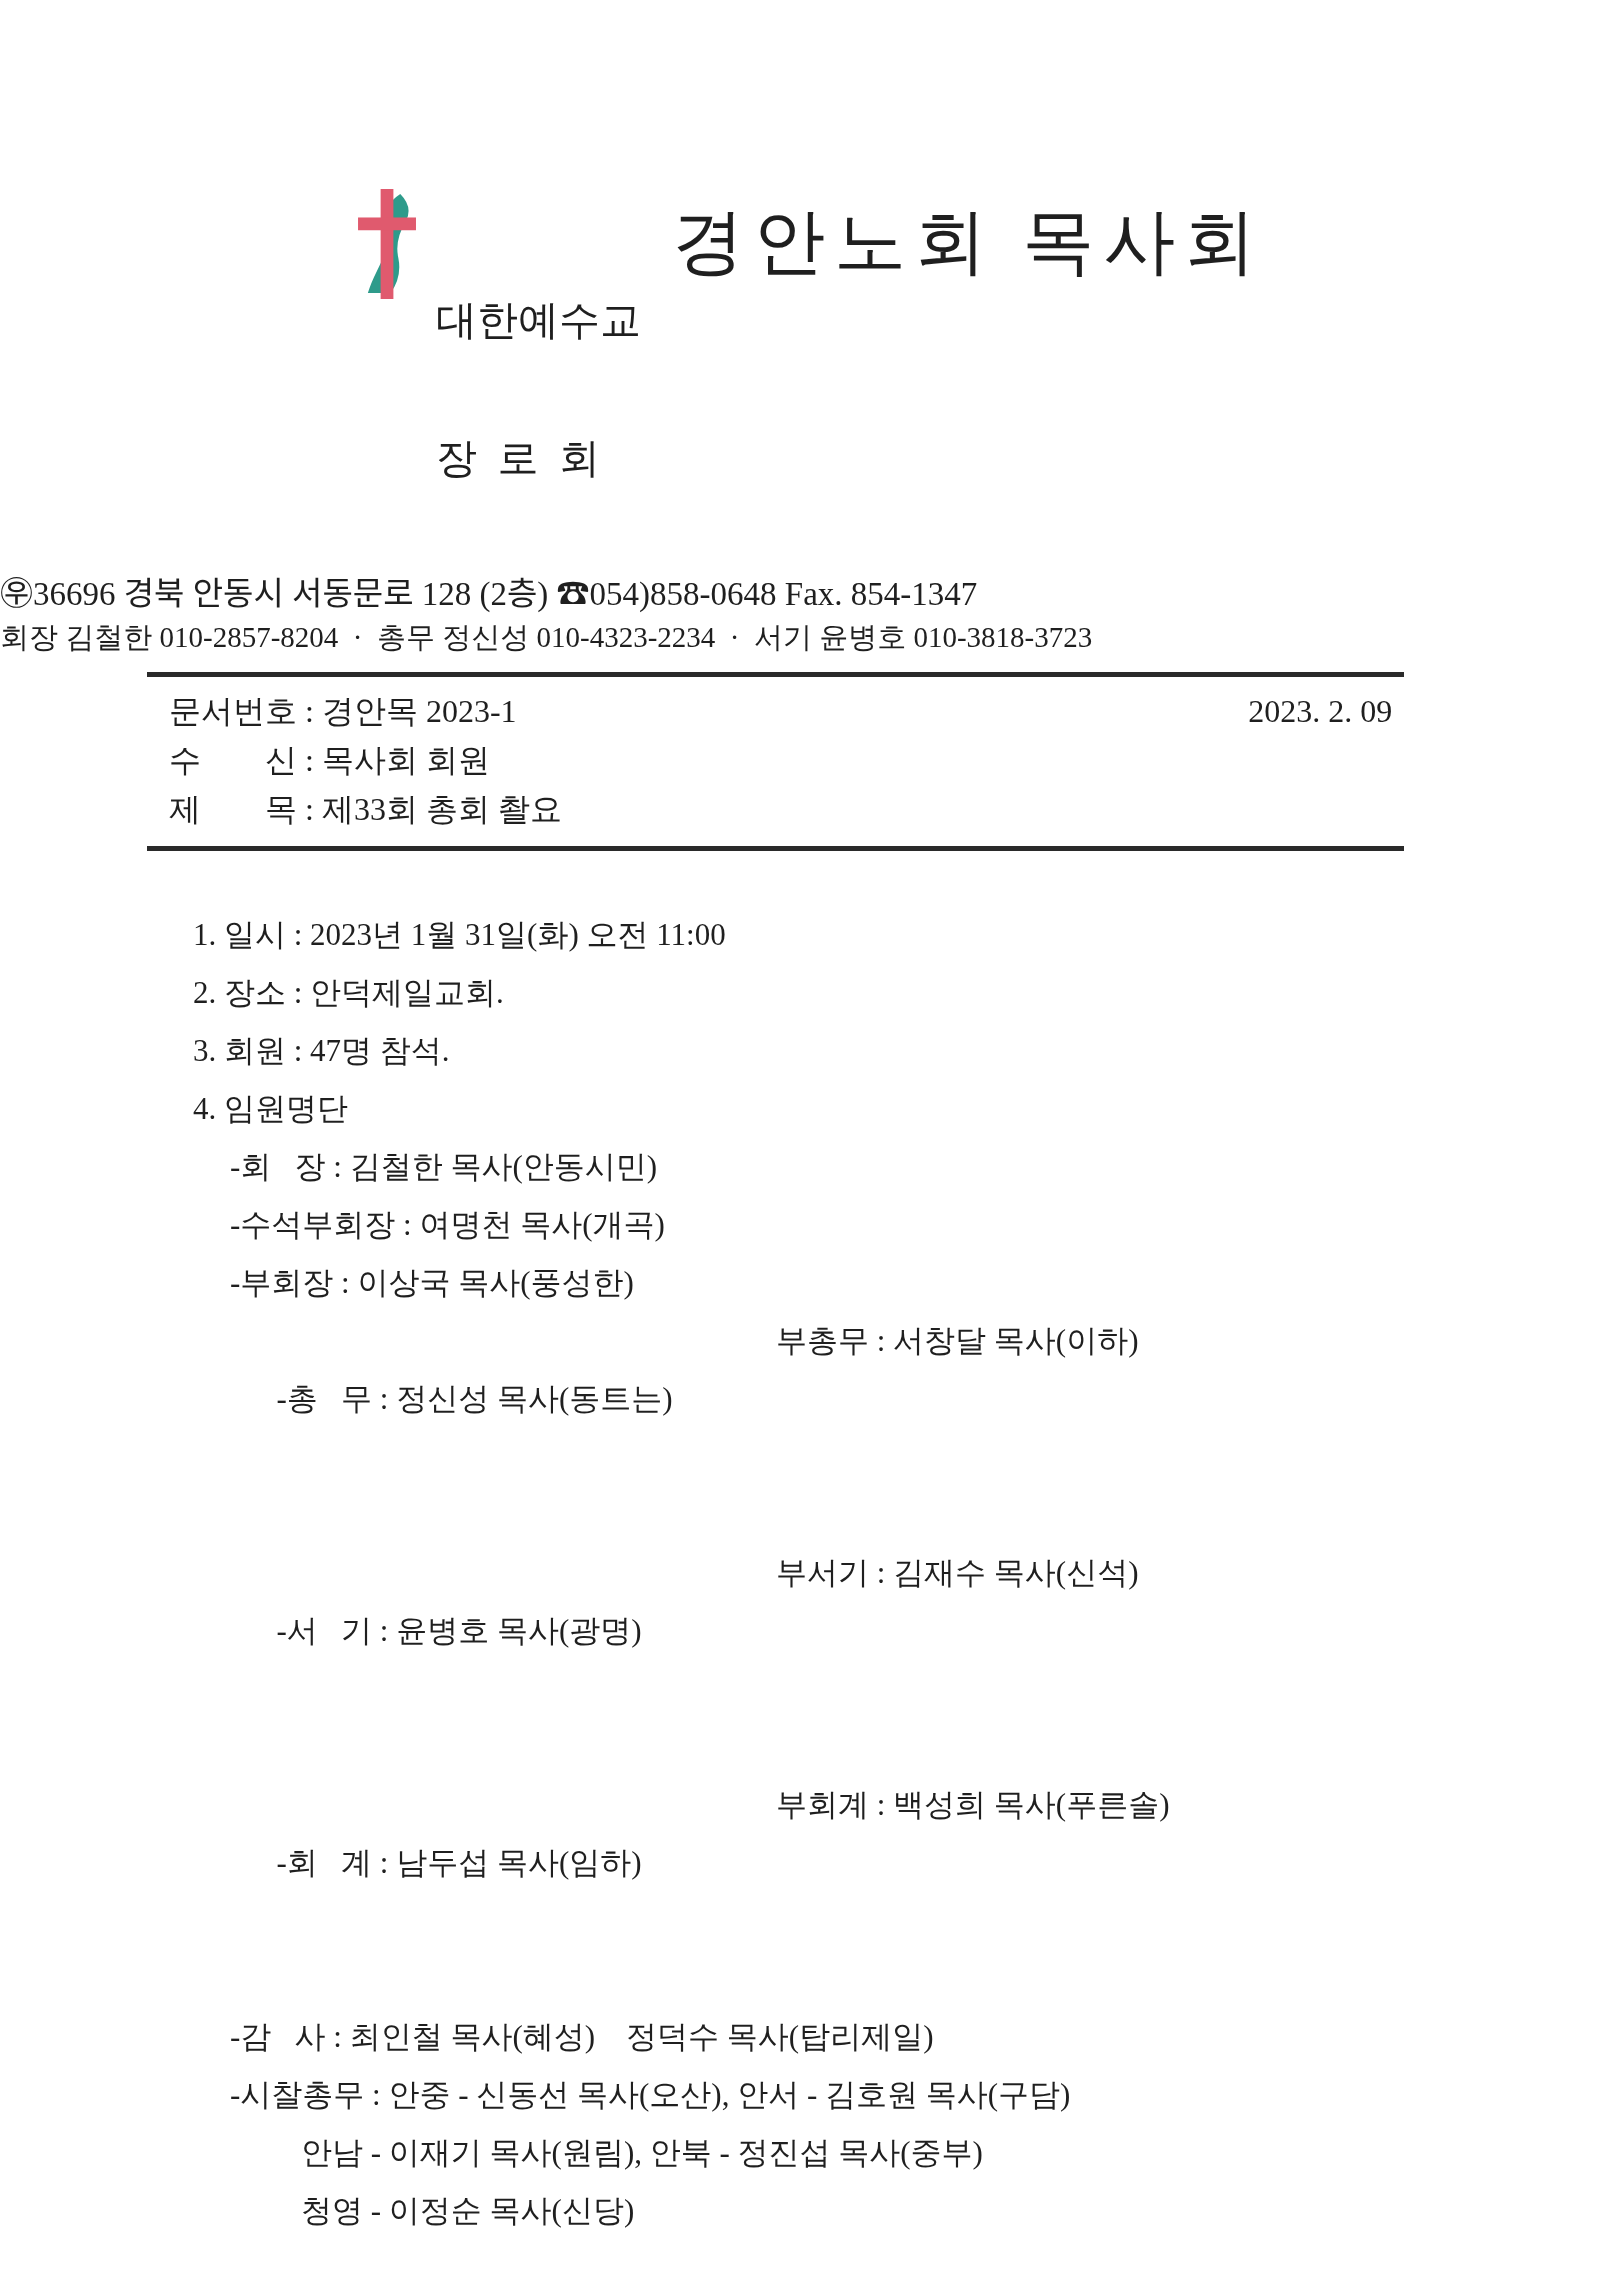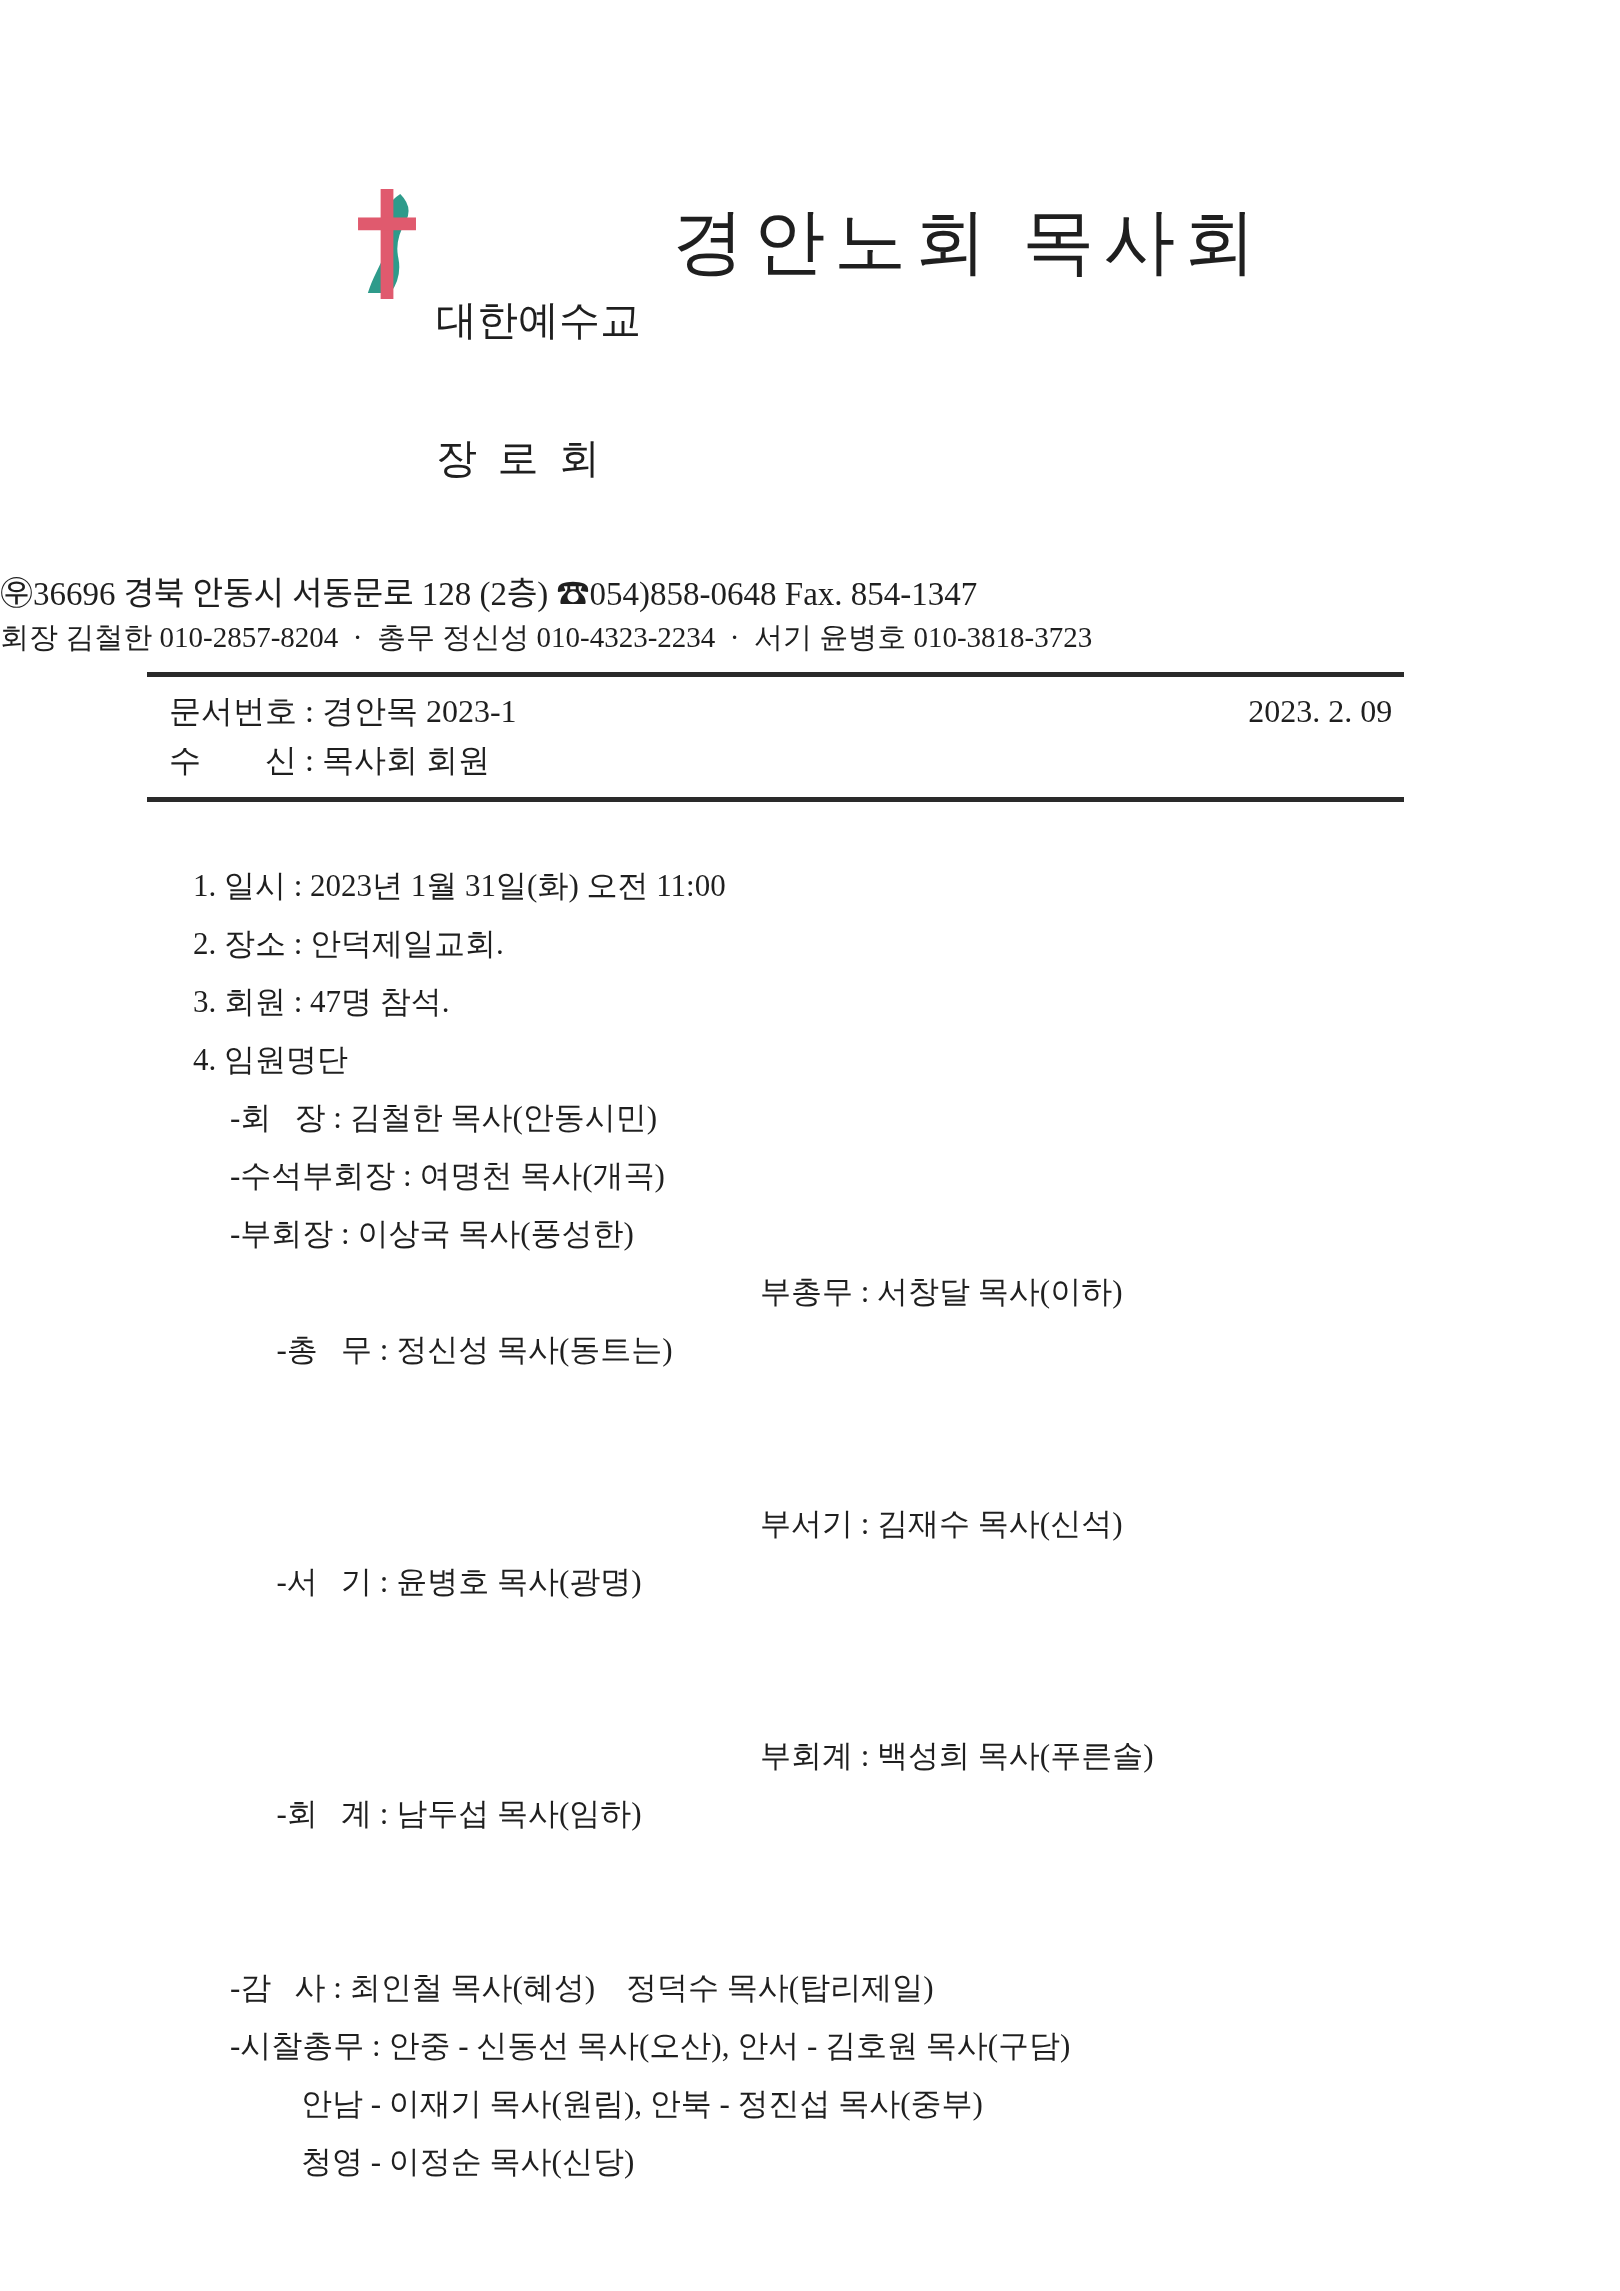--- a/index.html
+++ b/index.html
@@ -55,21 +55,21 @@
   
   .body-block {
     margin-left:152px;
     padding-top:55px;
     font-size:31px;
   }
   .line { line-height:58px; white-space:pre; position:relative; }
   .l-item  { padding-left:41px; }
   .l-sub   { padding-left:78px; }
   .l-cont  { padding-left:149px; }
-  .col-b { position:absolute; left:608px; top:0; }
+  .col-b { position:absolute; left:624px; top:0; }
 </style>
 </head>
 <body>
 
 <div class="sheet">
 
   <div class="header-row">
     <svg class="logo-icon" viewBox="0 0 66 112" aria-hidden="true">
       <path fill="#2e9b8b" d="M46 5 Q26 18 30 42 Q34 62 22 84 Q16 96 13 106 L36 106 Q48 90 44 70 Q40 52 52 32 Q59 18 46 5 Z"></path>
       <g fill="#e05a6e">
@@ -89,20 +89,23 @@
 
   <div class="rule rule-top"></div>
 
   <div class="doc-info">
     <div class="doc-row">
       <span>문서번호 : 경안목 2023-1</span>
       <span class="doc-date">2023. 2. 09</span>
     </div>
     <div class="doc-row">
       <span>수        신 : 목사회 회원</span>
+    </div>
+    <div class="doc-row">
+      <span>제        목 : 제33회 총회 촬요</span>
     </div>
   </div>
 
   <div class="rule"></div>
 
   <div class="body-block">
     <div class="line l-item">1. 일시 : 2023년 1월 31일(화) 오전 11:00</div>
     <div class="line l-item">2. 장소 : 안덕제일교회.</div>
     <div class="line l-item">3. 회원 : 47명 참석.</div>
     <div class="line l-item">4. 임원명단</div>

